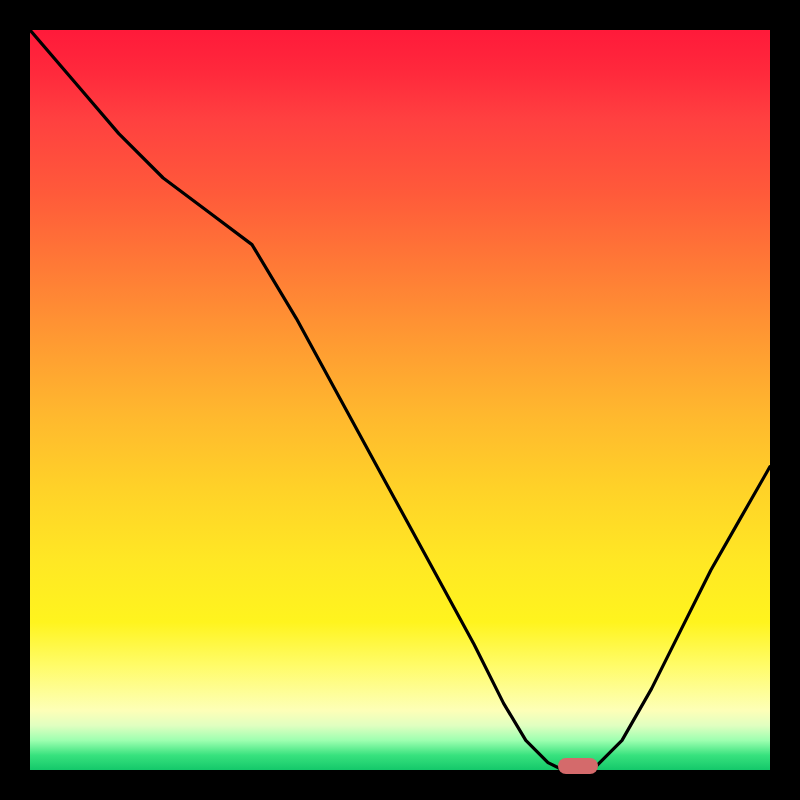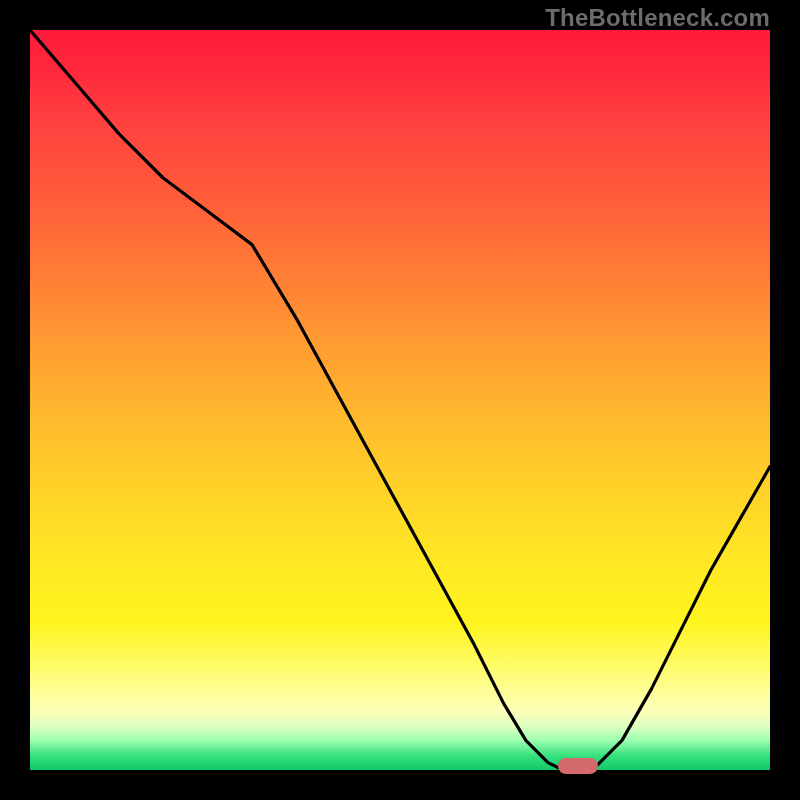--- a/index.html
+++ b/index.html
@@ -67,21 +67,20 @@
     height: 16px;
     border-radius: 8px;
     background: #d46a6b;
   }
 </style>
 </head>
 <body>
 
 <div class="frame">
 
-  <div class="watermark">TheBottleneck.com</div>
 
   <div class="plot">
 
     <svg class="curve" viewBox="0 0 740 740" preserveAspectRatio="none">
       <path fill="none" stroke="#000" stroke-width="3.2" stroke-linecap="round" stroke-linejoin="round" d="M0.0 0.0 L44.4 51.8 L88.8 103.6 L133.2 148.0 L177.6 181.3 L222.0 214.6 L266.4 288.6 L310.8 370.0 L355.2 451.4 L399.6 532.8 L444.0 614.2 L473.6 673.4 L495.8 710.4 L518.0 732.6 L532.8 740.0 L562.4 740.0 L592.0 710.4 L621.6 658.6 L651.2 599.4 L680.8 540.2 L710.4 488.4 L740.0 436.6"></path>
     </svg>
 
     <div class="marker" style="left:527.6px;top:728.0px;"></div>
 
   </div>

